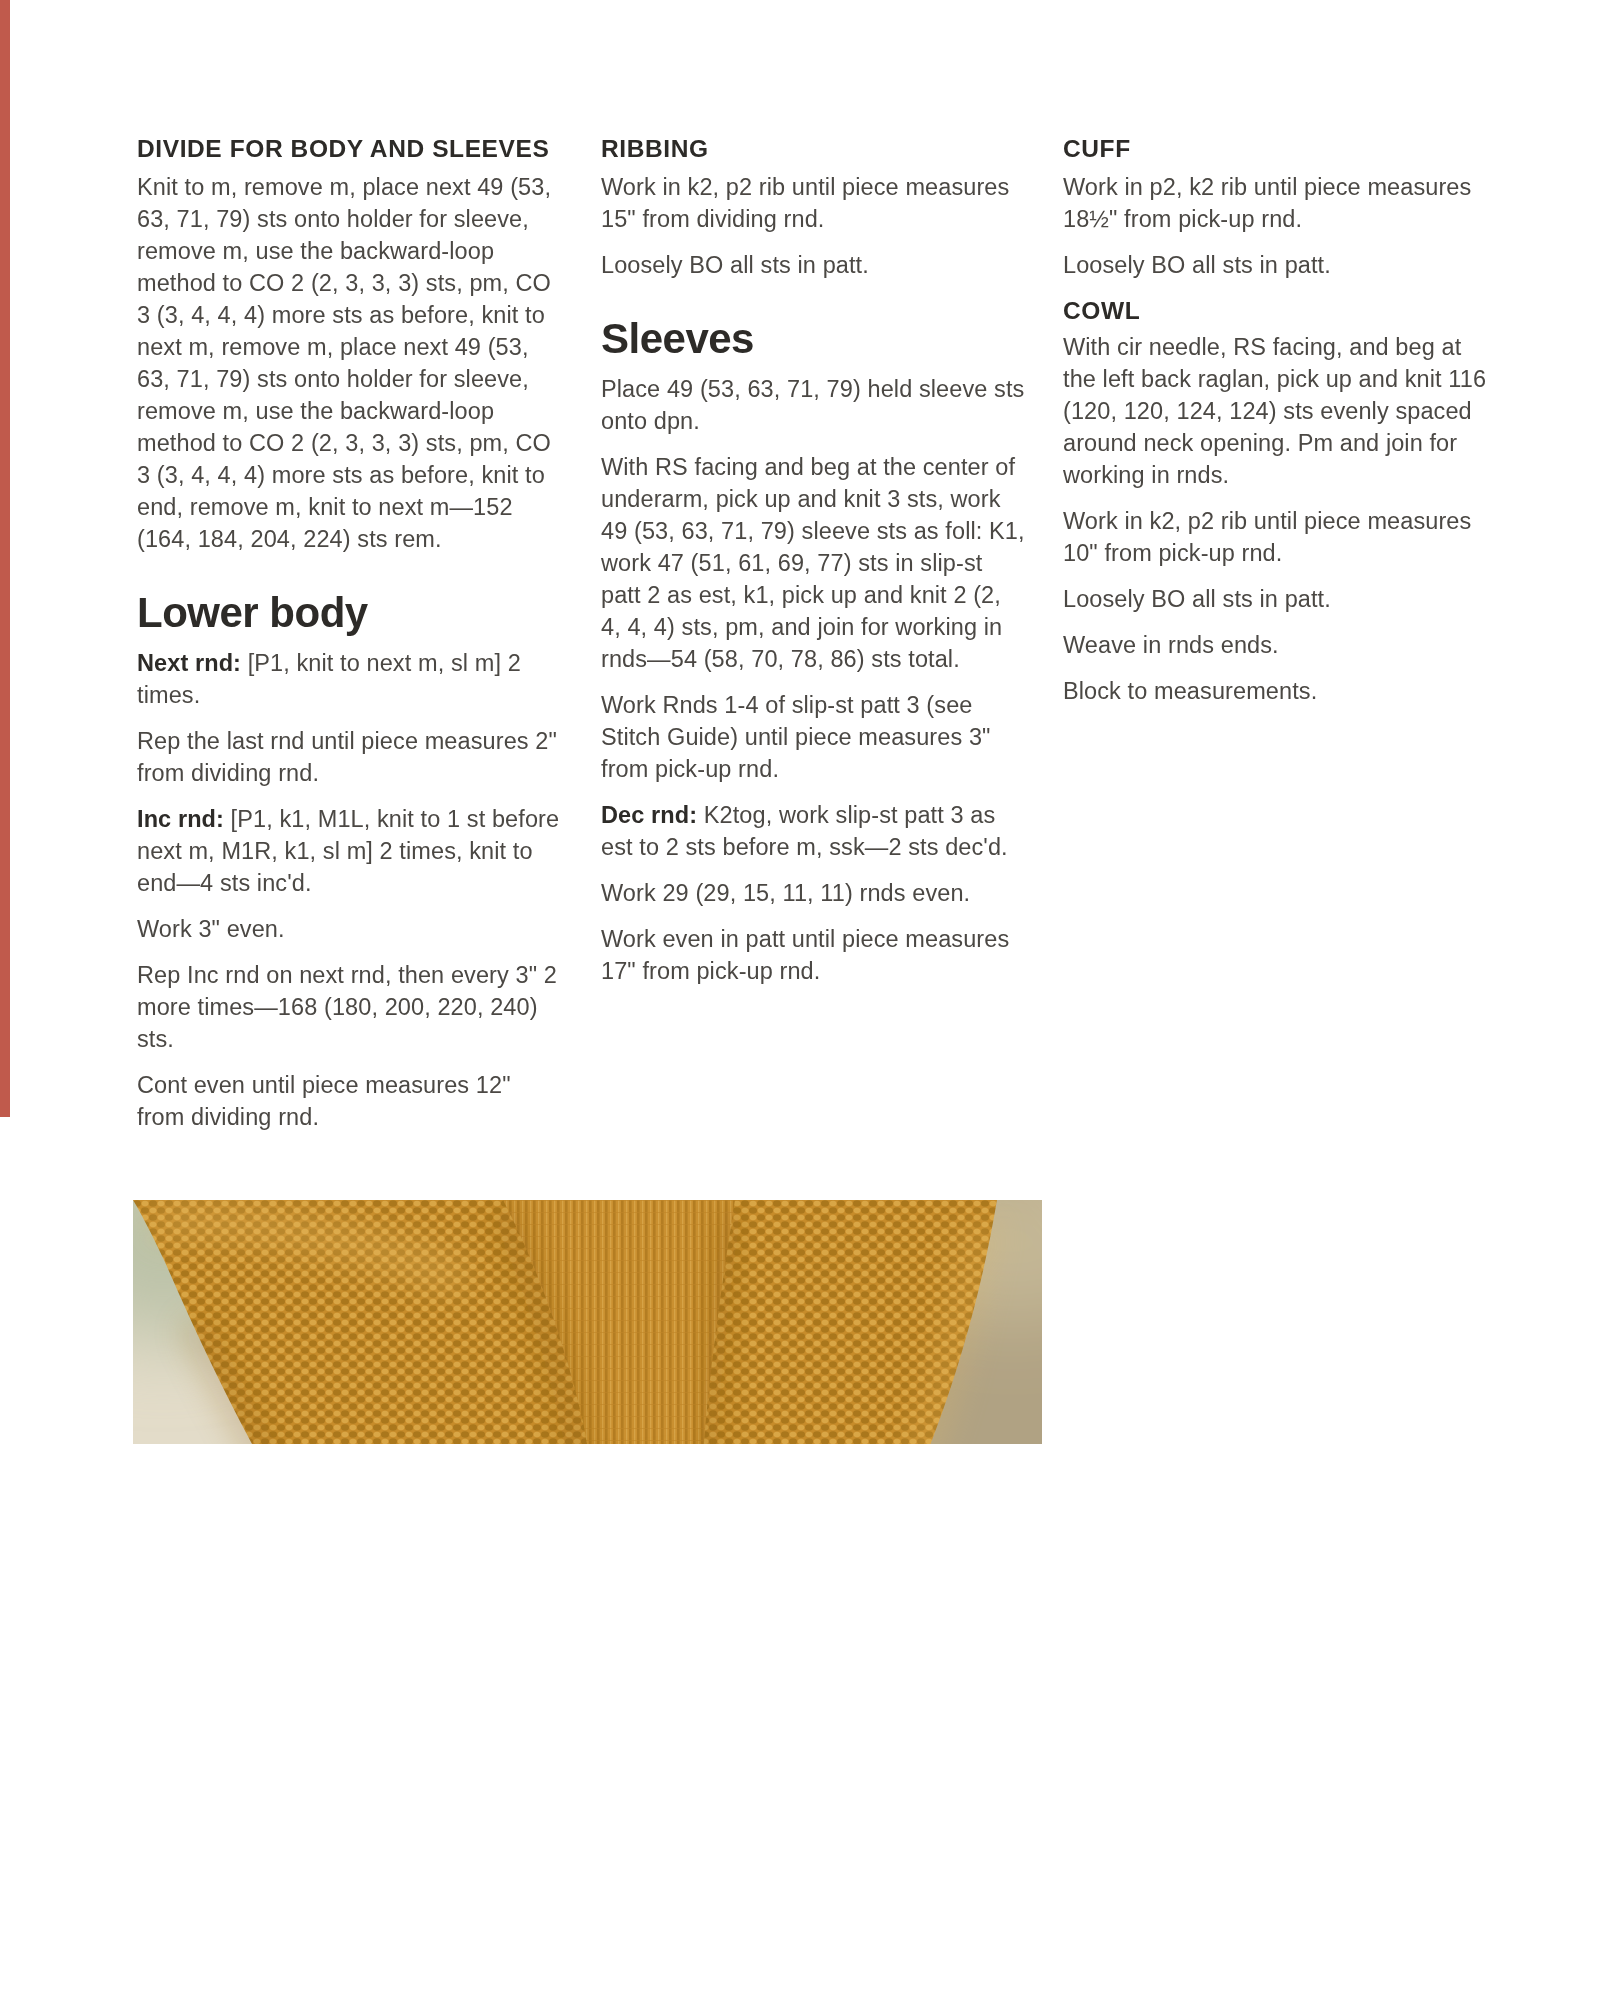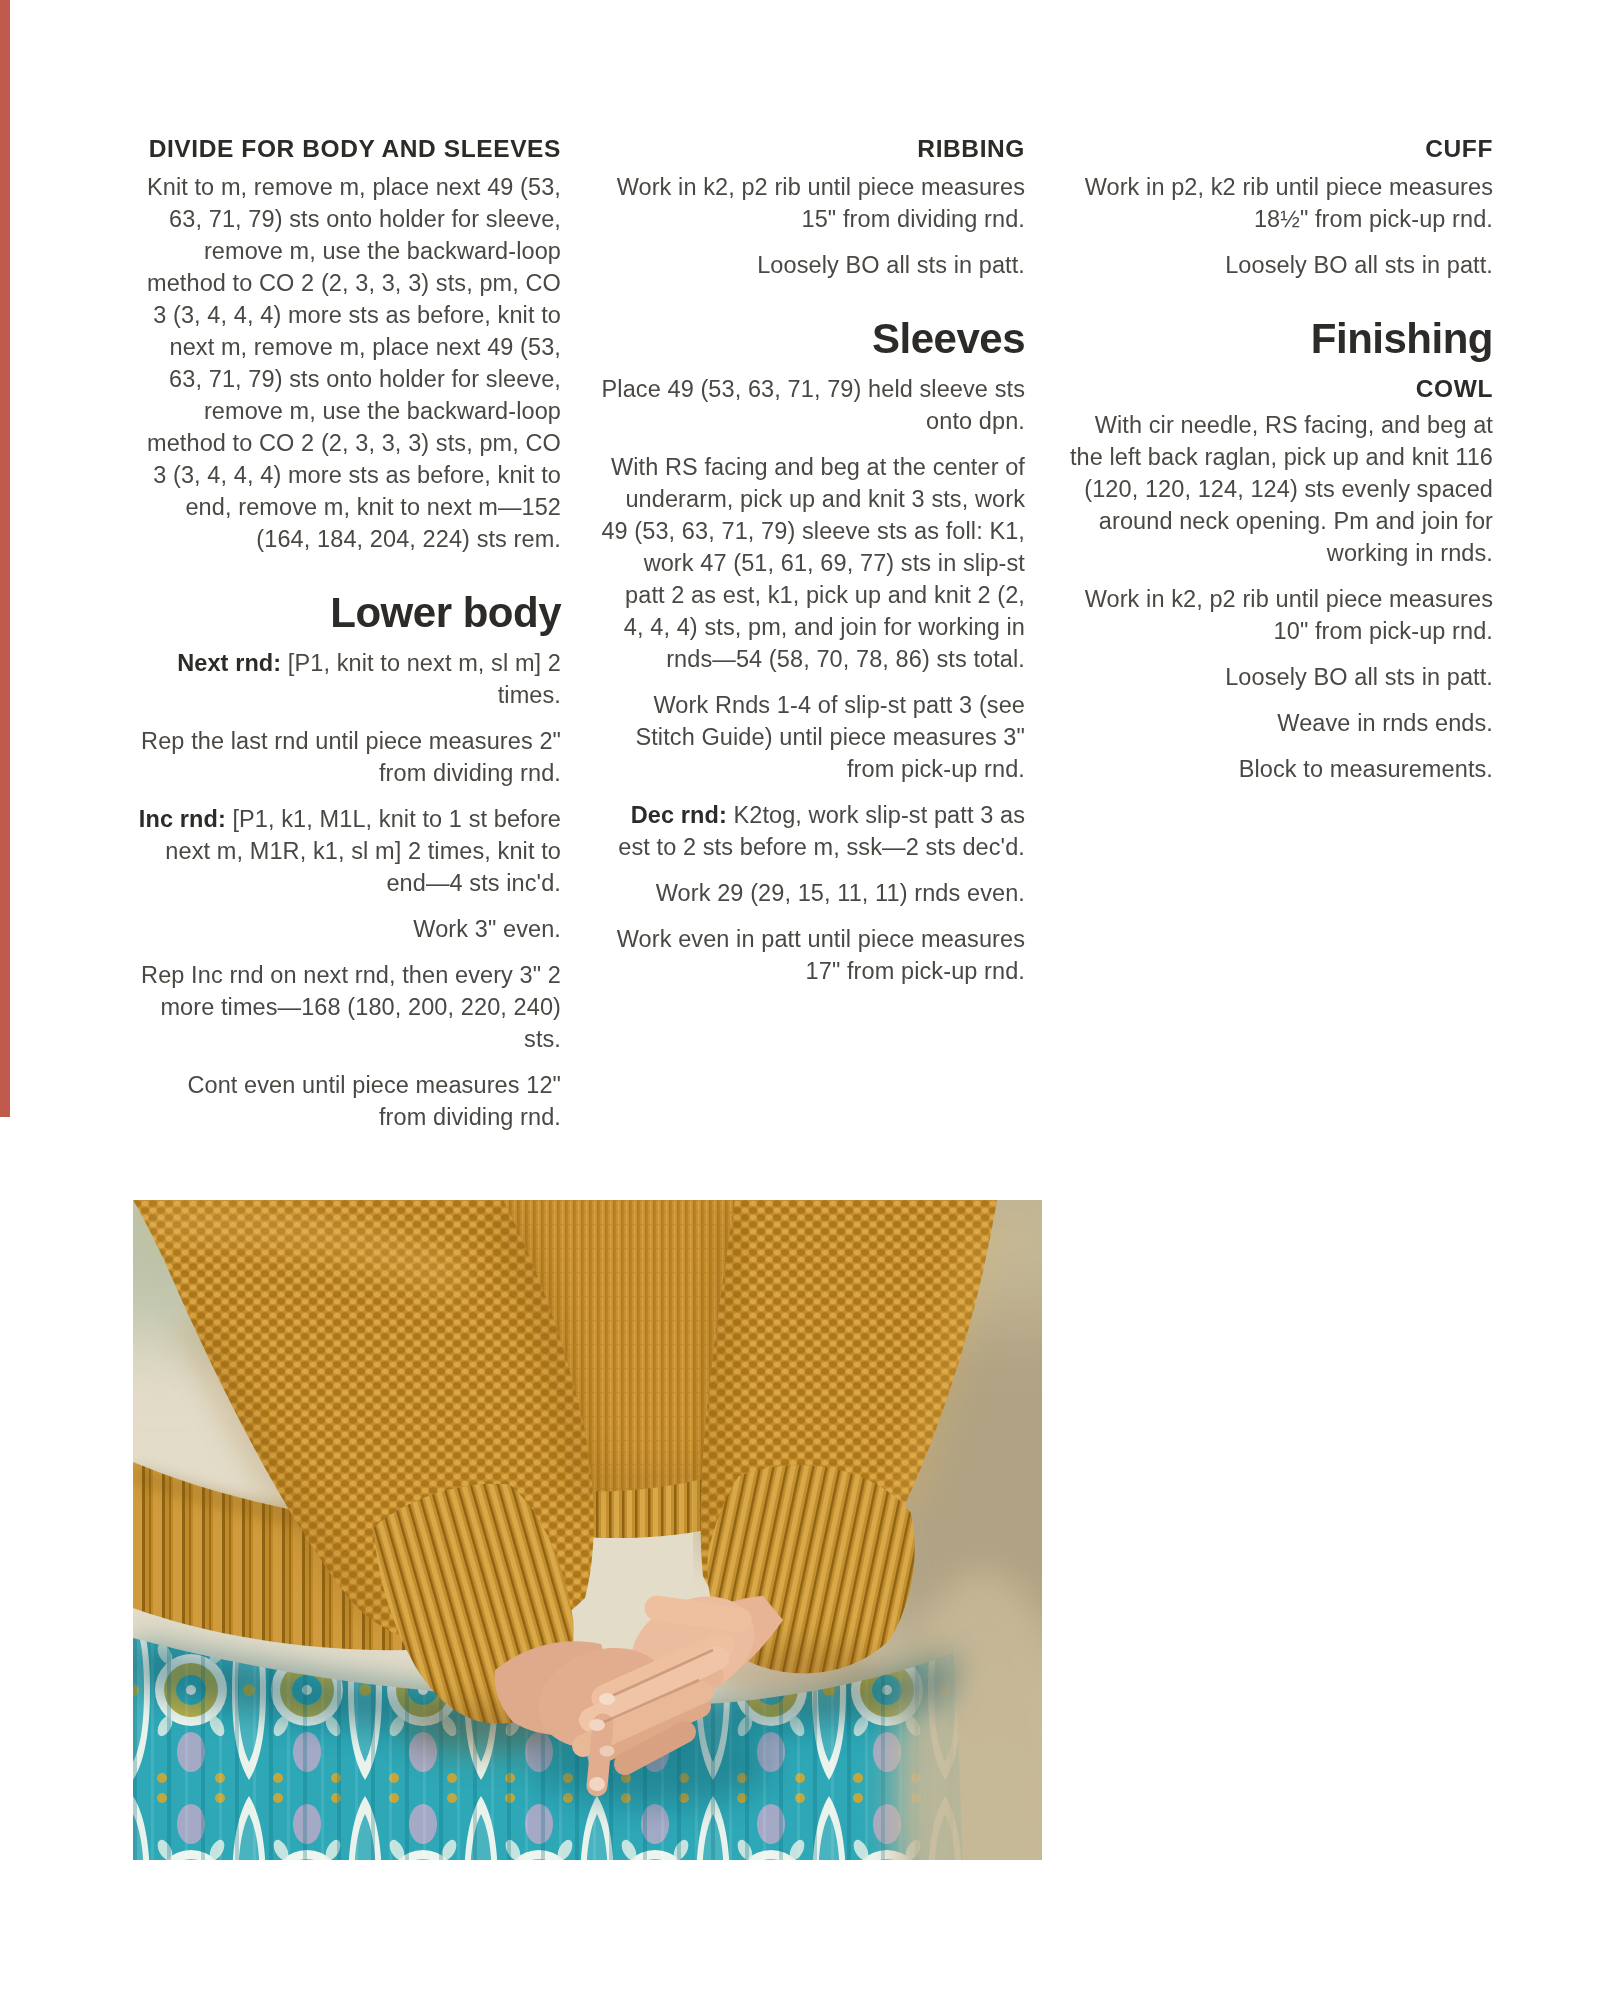--- a/index.html
+++ b/index.html
@@ -1,17 +1,17 @@
 <!DOCTYPE html>
 <html><head>
 <meta charset="utf-8">
 <style>
   html,body{margin:0;padding:0;background:#ffffff;}
-  .page{position:relative;width:1600px;height:1860px;background:#ffffff;overflow:hidden;
-        font-family:"Liberation Sans", sans-serif;text-align:right;}
+  .page{position:relative;width:1600px;height:1444px;background:#ffffff;overflow:hidden;
+        font-family:"Liberation Sans", sans-serif;}
   .stripe{position:absolute;left:0;top:0;width:10px;height:1117px;background:#c05a4c;}
   .col{position:absolute;top:133px;width:424px;color:#4b4844;font-size:23.5px;line-height:32px;
        letter-spacing:0.1px;}
   .col-1{left:137px;}
   .col-2{left:601px;}
   .col-3{left:1063px;width:430px;}
   .small-head{font-size:24.5px;font-weight:700;color:#2d2b28;letter-spacing:0.6px;margin:0 0 6px 0;
               line-height:32px;}
   .big-head{font-size:42px;font-weight:700;color:#2d2b28;margin:34px 0 10px 0;line-height:48px;
             letter-spacing:-0.5px;}
@@ -55,21 +55,20 @@
     <p>Work Rnds 1-4 of slip-st patt 3 (see Stitch Guide) until piece measures 3" from pick-up rnd.</p>
     <p><span class="lead">Dec rnd:</span><span> K2tog, work slip-st patt 3 as est to 2 sts before m, ssk—2 sts dec'd.</span></p>
     <p>Work 29 (29, 15, 11, 11) rnds even.</p>
     <p>Work even in patt until piece measures 17" from pick-up rnd.</p>
   </div>
 
   <div class="col col-3">
     <div class="small-head">CUFF</div>
     <p>Work in p2, k2 rib until piece measures 18½" from pick-up rnd.</p>
     <p>Loosely BO all sts in patt.</p>
-    <div class="big-head">Finishing</div>
     <div class="small-head sub-head">COWL</div>
     <p>With cir needle, RS facing, and beg at the left back raglan, pick up and knit 116 (120, 120, 124, 124) sts evenly spaced around neck opening. Pm and join for working in rnds.</p>
     <p>Work in k2, p2 rib until piece measures 10" from pick-up rnd.</p>
     <p>Loosely BO all sts in patt.</p>
     <p>Weave in rnds ends.</p>
     <p>Block to measurements.</p>
   </div>
 
   <div class="photo">
     <svg viewBox="0 0 909 775" preserveAspectRatio="none">

